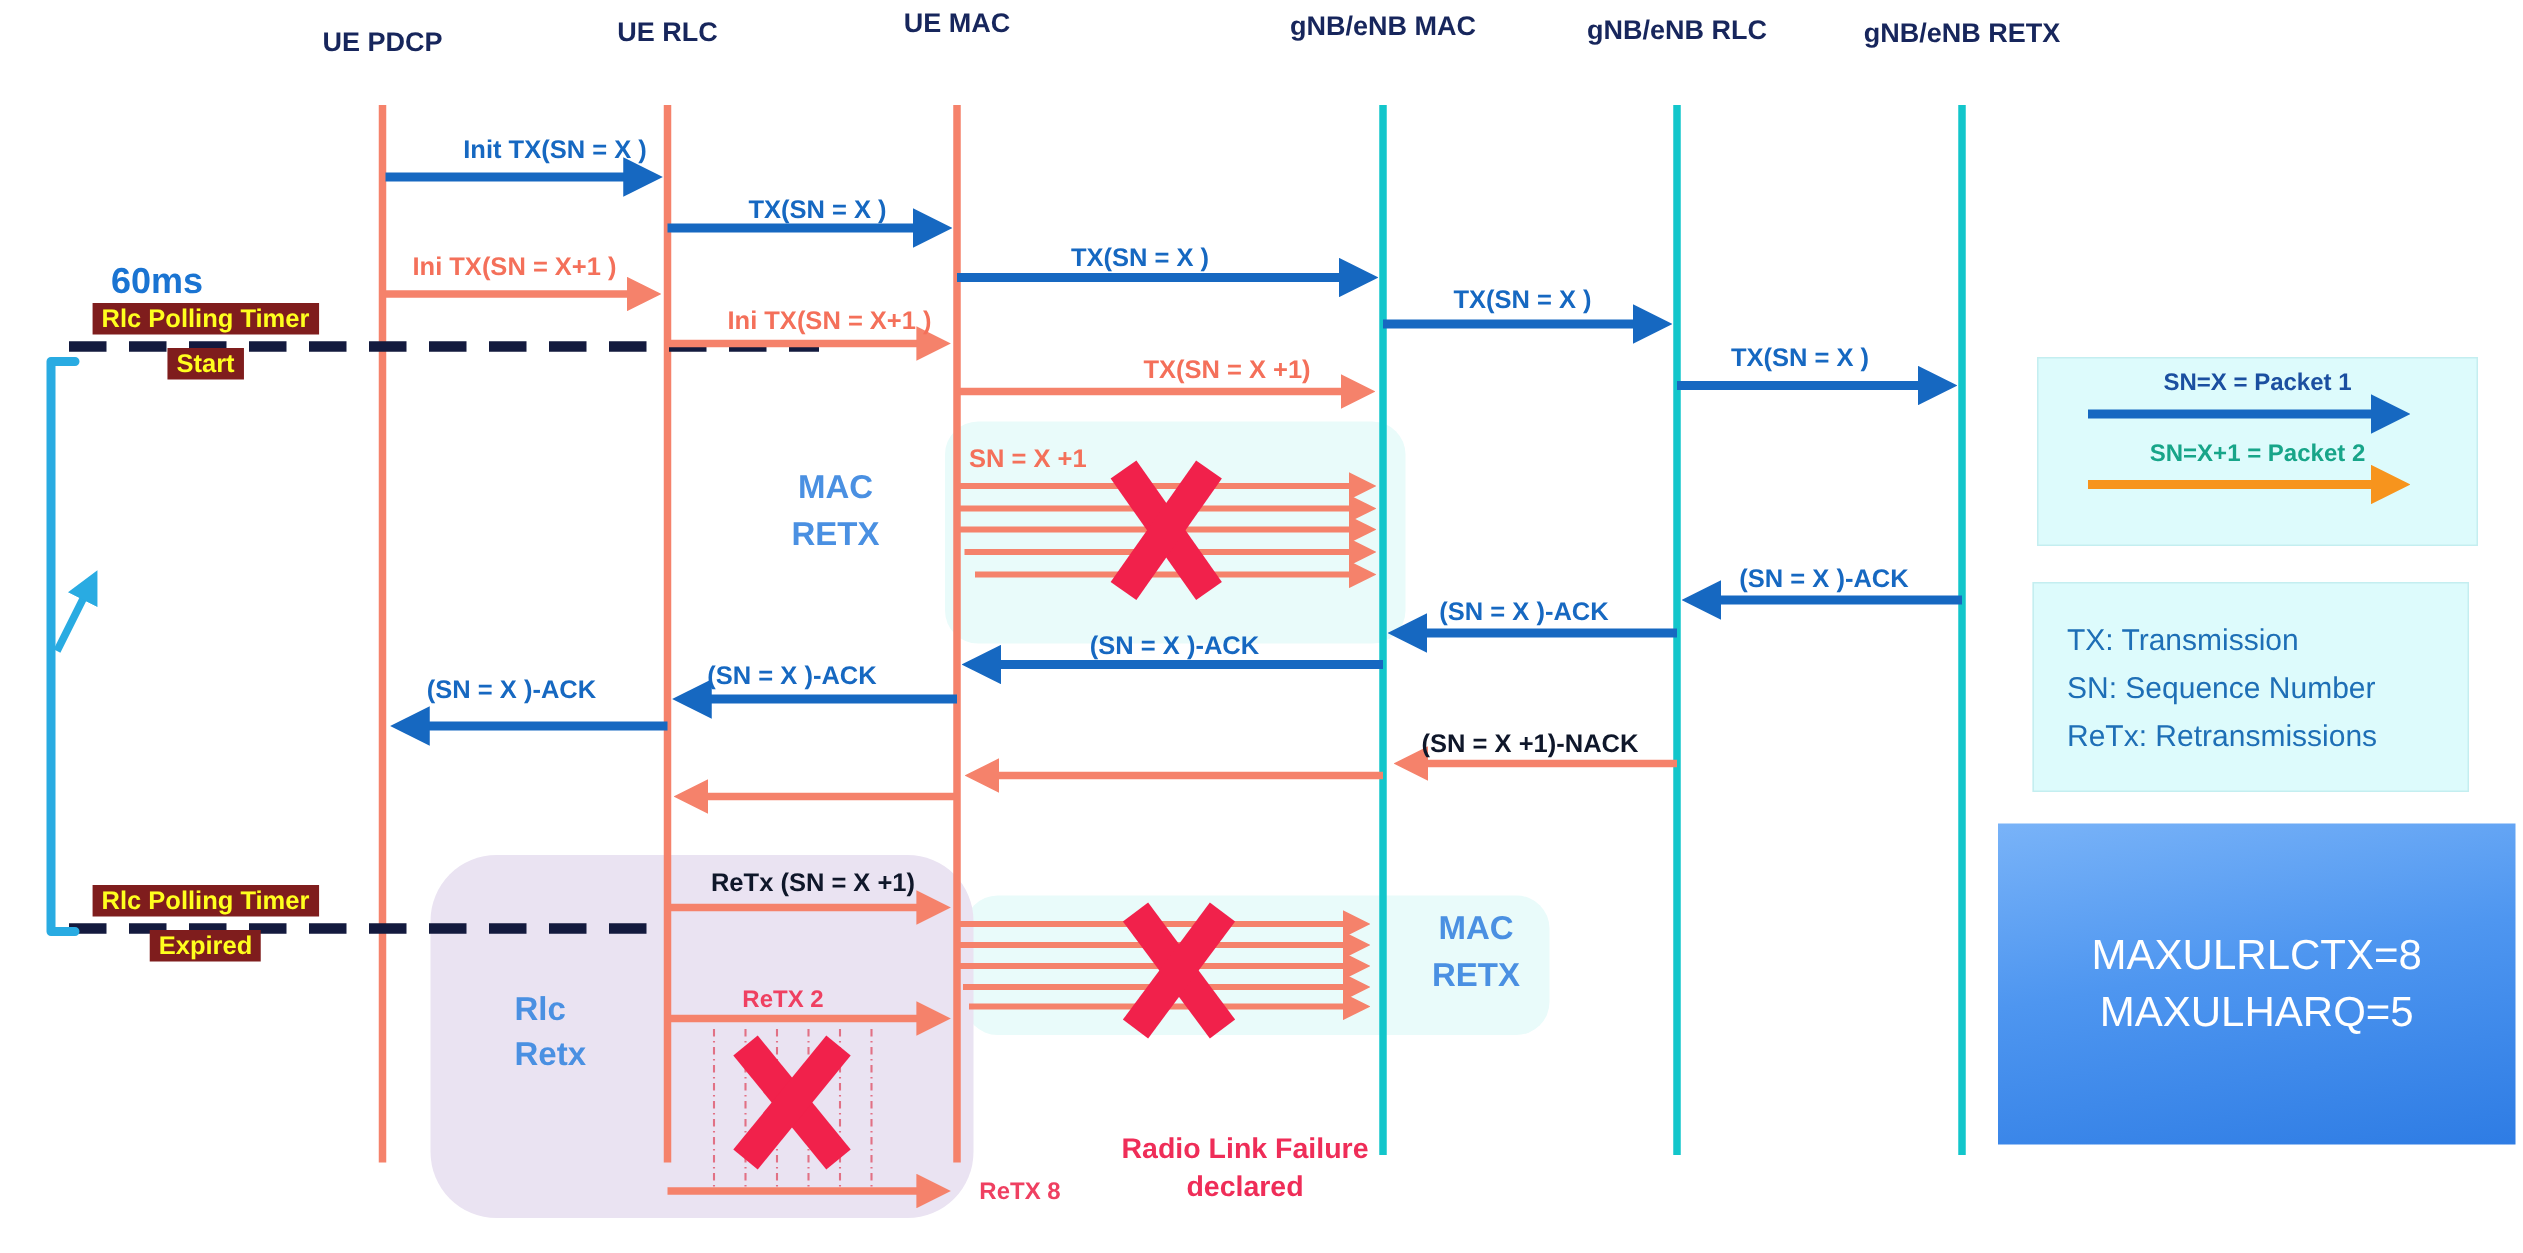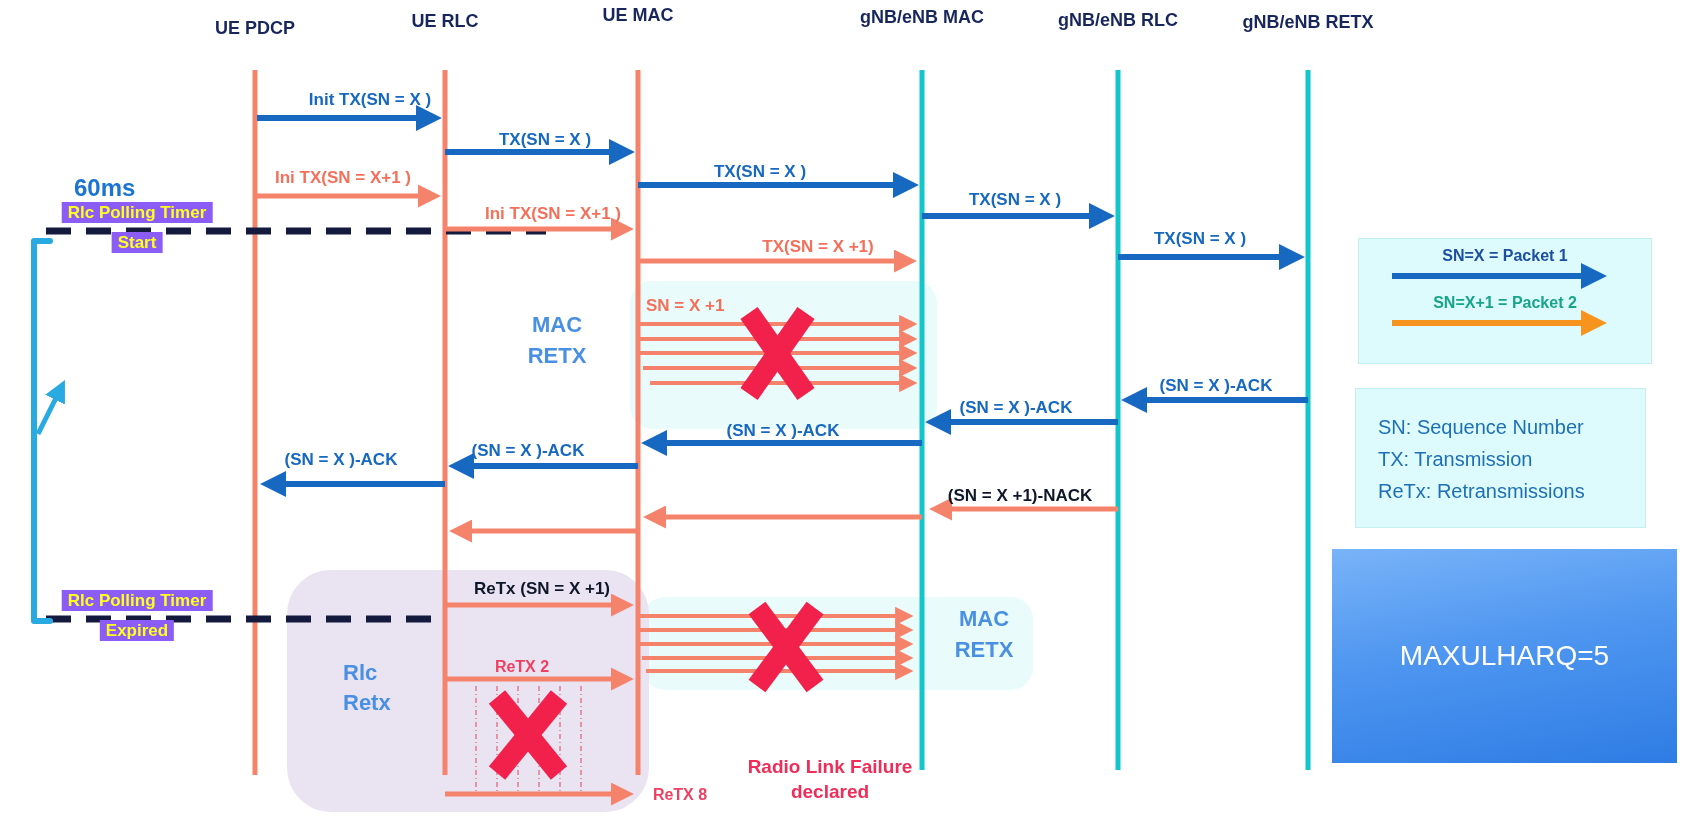--- a/index.html
+++ b/index.html
@@ -8,21 +8,21 @@
   #wires{position:absolute;left:0;top:0;z-index:2;}
   .box{position:absolute;z-index:1;}
   .lbl{position:absolute;z-index:3;font-weight:bold;white-space:nowrap;transform:translateX(-50%);}
   .lbl-l{position:absolute;z-index:3;font-weight:bold;white-space:nowrap;}
   .hdr{font-size:18px;color:#17265C;}
   .msg-b{font-size:17px;color:#1668C1;}
   .msg-s{font-size:17px;color:#F4705A;}
   .msg-r{font-size:17px;color:#0f172a;}
   .retx-n{font-size:16px;font-weight:600;color:#EF4061;}
   .macretx{font-size:22px;color:#4A90E2;}
-  .hl{background:#8b5cf6;color:#FFFF1E;font-size:17px;padding:1px 6px;}
+  .hl{background:#7f1d1d;color:#FFFF1E;font-size:17px;padding:1px 6px;}
   .cyan-tint{background:#E9FBFA;border-radius:22px;}
   .legend-box{background:#DDFBFC;border:1px solid #C4EEF0;}
   #polling-box{left:58px;top:285px;width:159px;height:180px;background:#CBDCEC;
     border:2px solid #F04A6A;border-radius:30px;box-sizing:border-box;
     display:flex;flex-direction:column;justify-content:center;text-align:center;
     color:#E83A60;font-weight:bold;font-size:20px;line-height:27px;}
   #purple-box{left:287px;top:570px;width:362px;height:242px;background:#EAE3F2;border-radius:44px;}
   #param-box{left:1332px;top:549px;width:345px;height:214px;
     background:linear-gradient(170deg,#79B3F8 0%,#4E96F0 45%,#2E7CE4 100%);
     display:flex;flex-direction:column;justify-content:center;text-align:center;
@@ -44,26 +44,27 @@
   <div class="box cyan-tint" style="left:643px;top:597px;width:390px;height:93px;"></div>
   <div class="box" id="purple-box"></div>
 
 
   <div class="box legend-box" id="legend1">
     <div class="p1">SN=X = Packet 1</div>
     <div class="p2">SN=X+1 = Packet 2</div>
   </div>
 
   <div class="box legend-box" id="legend2">
+    <div>TX: Transmission</div>
     <div>SN: Sequence Number</div>
-    <div>TX: Transmission</div>
     <div>ReTx: Retransmissions</div>
   </div>
 
   <div class="box" id="param-box">
+    <div>MAXULRLCTX=8</div>
     <div>MAXULHARQ=5</div>
   </div>
 
   <svg id="wires" width="1682" height="835">
     <defs>
       <marker id="mB" viewBox="0 0 10 10" refX="7" refY="5" markerWidth="4.4" markerHeight="4.4" orient="auto">
         <path d="M0 0 L10 5 L0 10 z" fill="#1668C1"></path>
         </marker>
       <marker id="mS" viewBox="0 0 10 10" refX="7" refY="5" markerWidth="4.6" markerHeight="4.6" orient="auto">
         <path d="M0 0 L10 5 L0 10 z" fill="#F5826B"></path>

